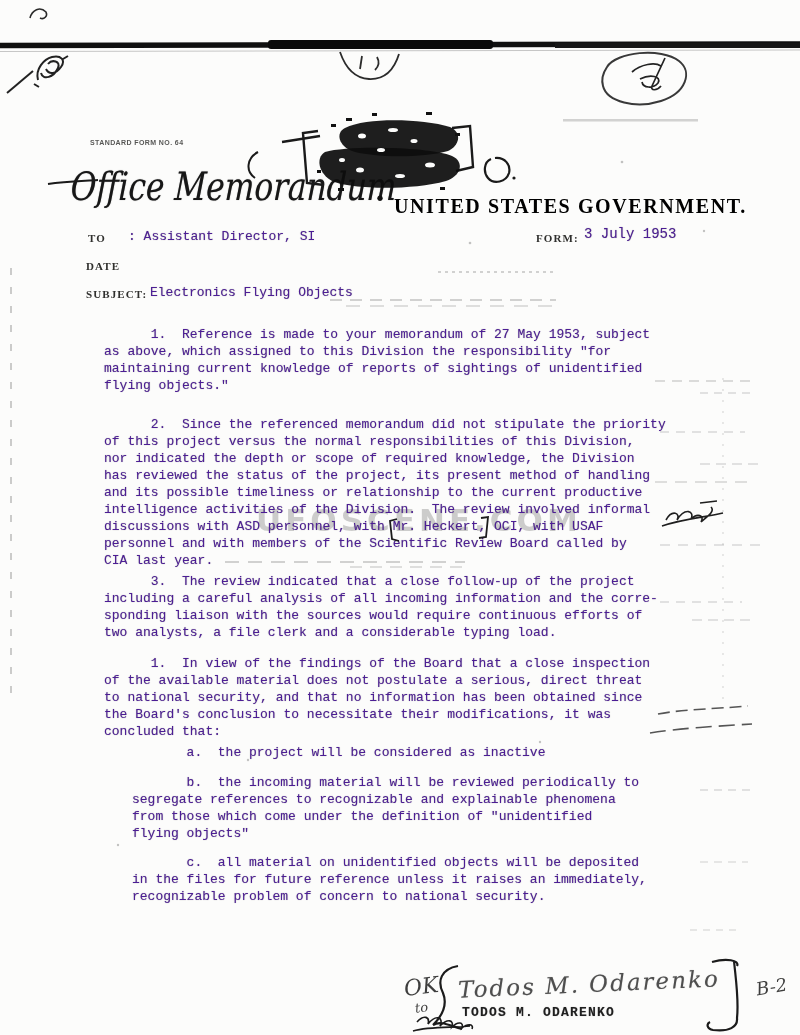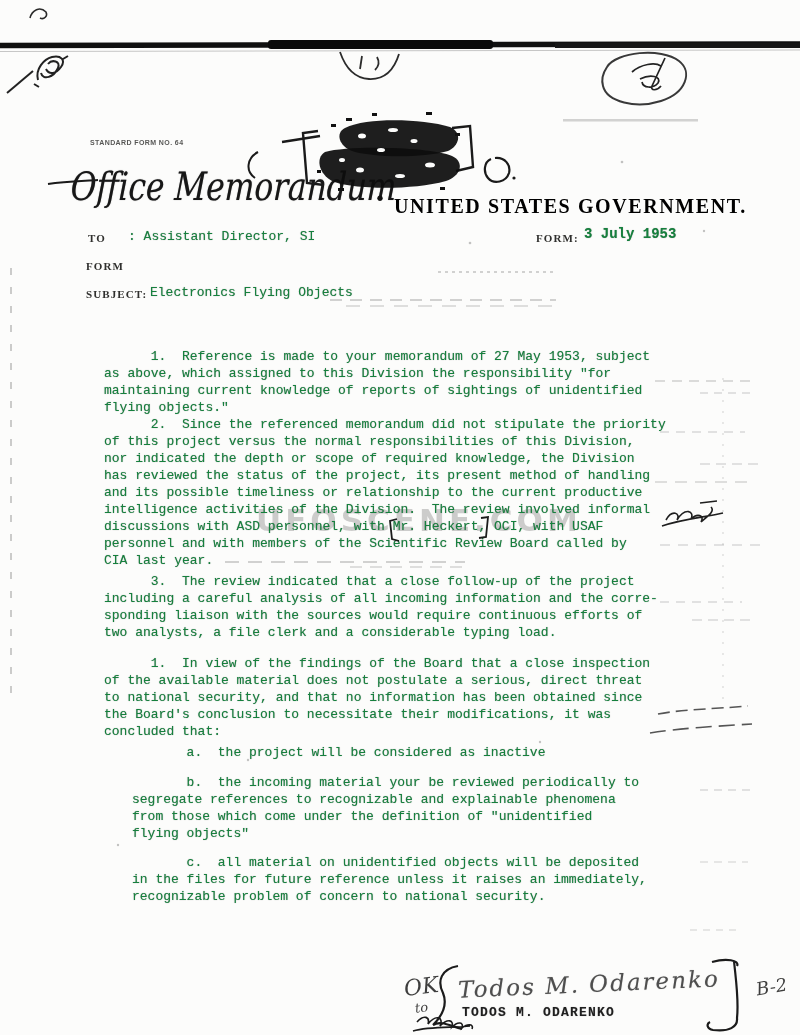--- a/index.html
+++ b/index.html
@@ -1,21 +1,21 @@
 <!DOCTYPE html>
 <html><head>
 <meta charset="utf-8">
 <style>
   html,body{margin:0;padding:0;background:#ffffff;}
   .page{position:relative;width:800px;height:1035px;background:#fcfcfb;overflow:hidden;
         font-family:"Liberation Mono",monospace;}
   
-  .tw{position:absolute;font:13px/17px "Liberation Mono",monospace;color:#15803d;
+  .tw{position:absolute;font:13px/17px "Liberation Mono",monospace;color:#4c1d95;
       white-space:pre;text-shadow:0 0 1px rgba(40,40,40,.45);}
-  .date{font-size:14px;font-weight:bold;}
+  .date{font-size:14px;font-weight:normal;}
   .typed-name{font-weight:bold;letter-spacing:1.2px;color:#1f1f1f;}
   
   .label{position:absolute;font-family:"Liberation Serif",serif;font-size:11px;font-weight:bold;
          letter-spacing:1.1px;color:#30302e;}
   .form-no{position:absolute;left:90px;top:139px;font-family:"Liberation Sans",sans-serif;
            font-size:7px;font-weight:bold;letter-spacing:.4px;color:#3a3a38;opacity:.85;}
   
   .script{position:absolute;left:70px;top:166px;font:italic 400 39px/1.1 "DejaVu Serif",serif;
           color:#171717;transform:scaleX(.8) skewX(-3deg);transform-origin:left bottom;
           text-shadow:0 0 1px rgba(0,0,0,.5);white-space:nowrap;}
@@ -42,25 +42,25 @@
   <div class="form-no">STANDARD FORM NO. 64</div>
 
   <div class="script">Office Memorandum</div>
   <div class="sep">•</div>
   <div class="gov">UNITED STATES GOVERNMENT.</div>
 
   <span class="label" style="left:88px;top:232px">TO</span>
   <span class="tw" style="left:128px;top:228px">: Assistant Director, SI</span>
   <span class="label" style="left:536px;top:232px">FORM:</span>
   <span class="tw date" style="left:584px;top:226px">3 July 1953</span>
-  <span class="label" style="left:86px;top:260px">FORM</span>
+  <span class="label" style="left:86px;top:260px">DATE</span>
   <span class="label" style="left:86px;top:288px">SUBJECT:</span>
   <span class="tw" style="left:150px;top:284px">Electronics Flying Objects</span>
 
-  <div class="tw" style="left:104px;top:348px">      1.  Reference is made to your memorandum of 27 May 1953, subject
+  <div class="tw" style="left:104px;top:326px">      1.  Reference is made to your memorandum of 27 May 1953, subject
 as above, which assigned to this Division the responsibility "for
 maintaining current knowledge of reports of sightings of unidentified
 flying objects."</div>
   <div class="tw" style="left:104px;top:416px">      2.  Since the referenced memorandum did not stipulate the priority
 of this project versus the normal responsibilities of this Division,
 nor indicated the depth or scope of required knowledge, the Division
 has reviewed the status of the project, its present method of handling
 and its possible timeliness or relationship to the current productive
 intelligence activities of the Division.  The review involved informal
 discussions with ASD personnel, with Mr. Heckert, OCI, with USAF
@@ -69,21 +69,21 @@
   <div class="tw" style="left:104px;top:573px">      3.  The review indicated that a close follow-up of the project
 including a careful analysis of all incoming information and the corre-
 sponding liaison with the sources would require continuous efforts of
 two analysts, a file clerk and a considerable typing load.</div>
   <div class="tw" style="left:104px;top:655px">      1.  In view of the findings of the Board that a close inspection
 of the available material does not postulate a serious, direct threat
 to national security, and that no information has been obtained since
 the Board's conclusion to necessitate their modifications, it was
 concluded that:</div>
   <div class="tw" style="left:132px;top:744px">       a.  the project will be considered as inactive</div>
-  <div class="tw" style="left:132px;top:774px">       b.  the incoming material your be reviewed periodically to
+  <div class="tw" style="left:132px;top:774px">       b.  the incoming material will be reviewed periodically to
 segregate references to recognizable and explainable phenomena
 from those which come under the definition of "unidentified
 flying objects"</div>
   <div class="tw" style="left:132px;top:854px">       c.  all material on unidentified objects will be deposited
 in the files for future reference unless it raises an immediately,
 recognizable problem of concern to national security.</div>
 
   <div class="hand" style="left:404px;top:974px;font-size:22px;transform:rotate(-7deg)">OK</div>
   <div class="hand" style="left:415px;top:1000px;font-size:13px;transform:rotate(-7deg)">to</div>
   <div class="hand script-sig" style="left:458px;top:971px">Todos M. Odarenko</div>

